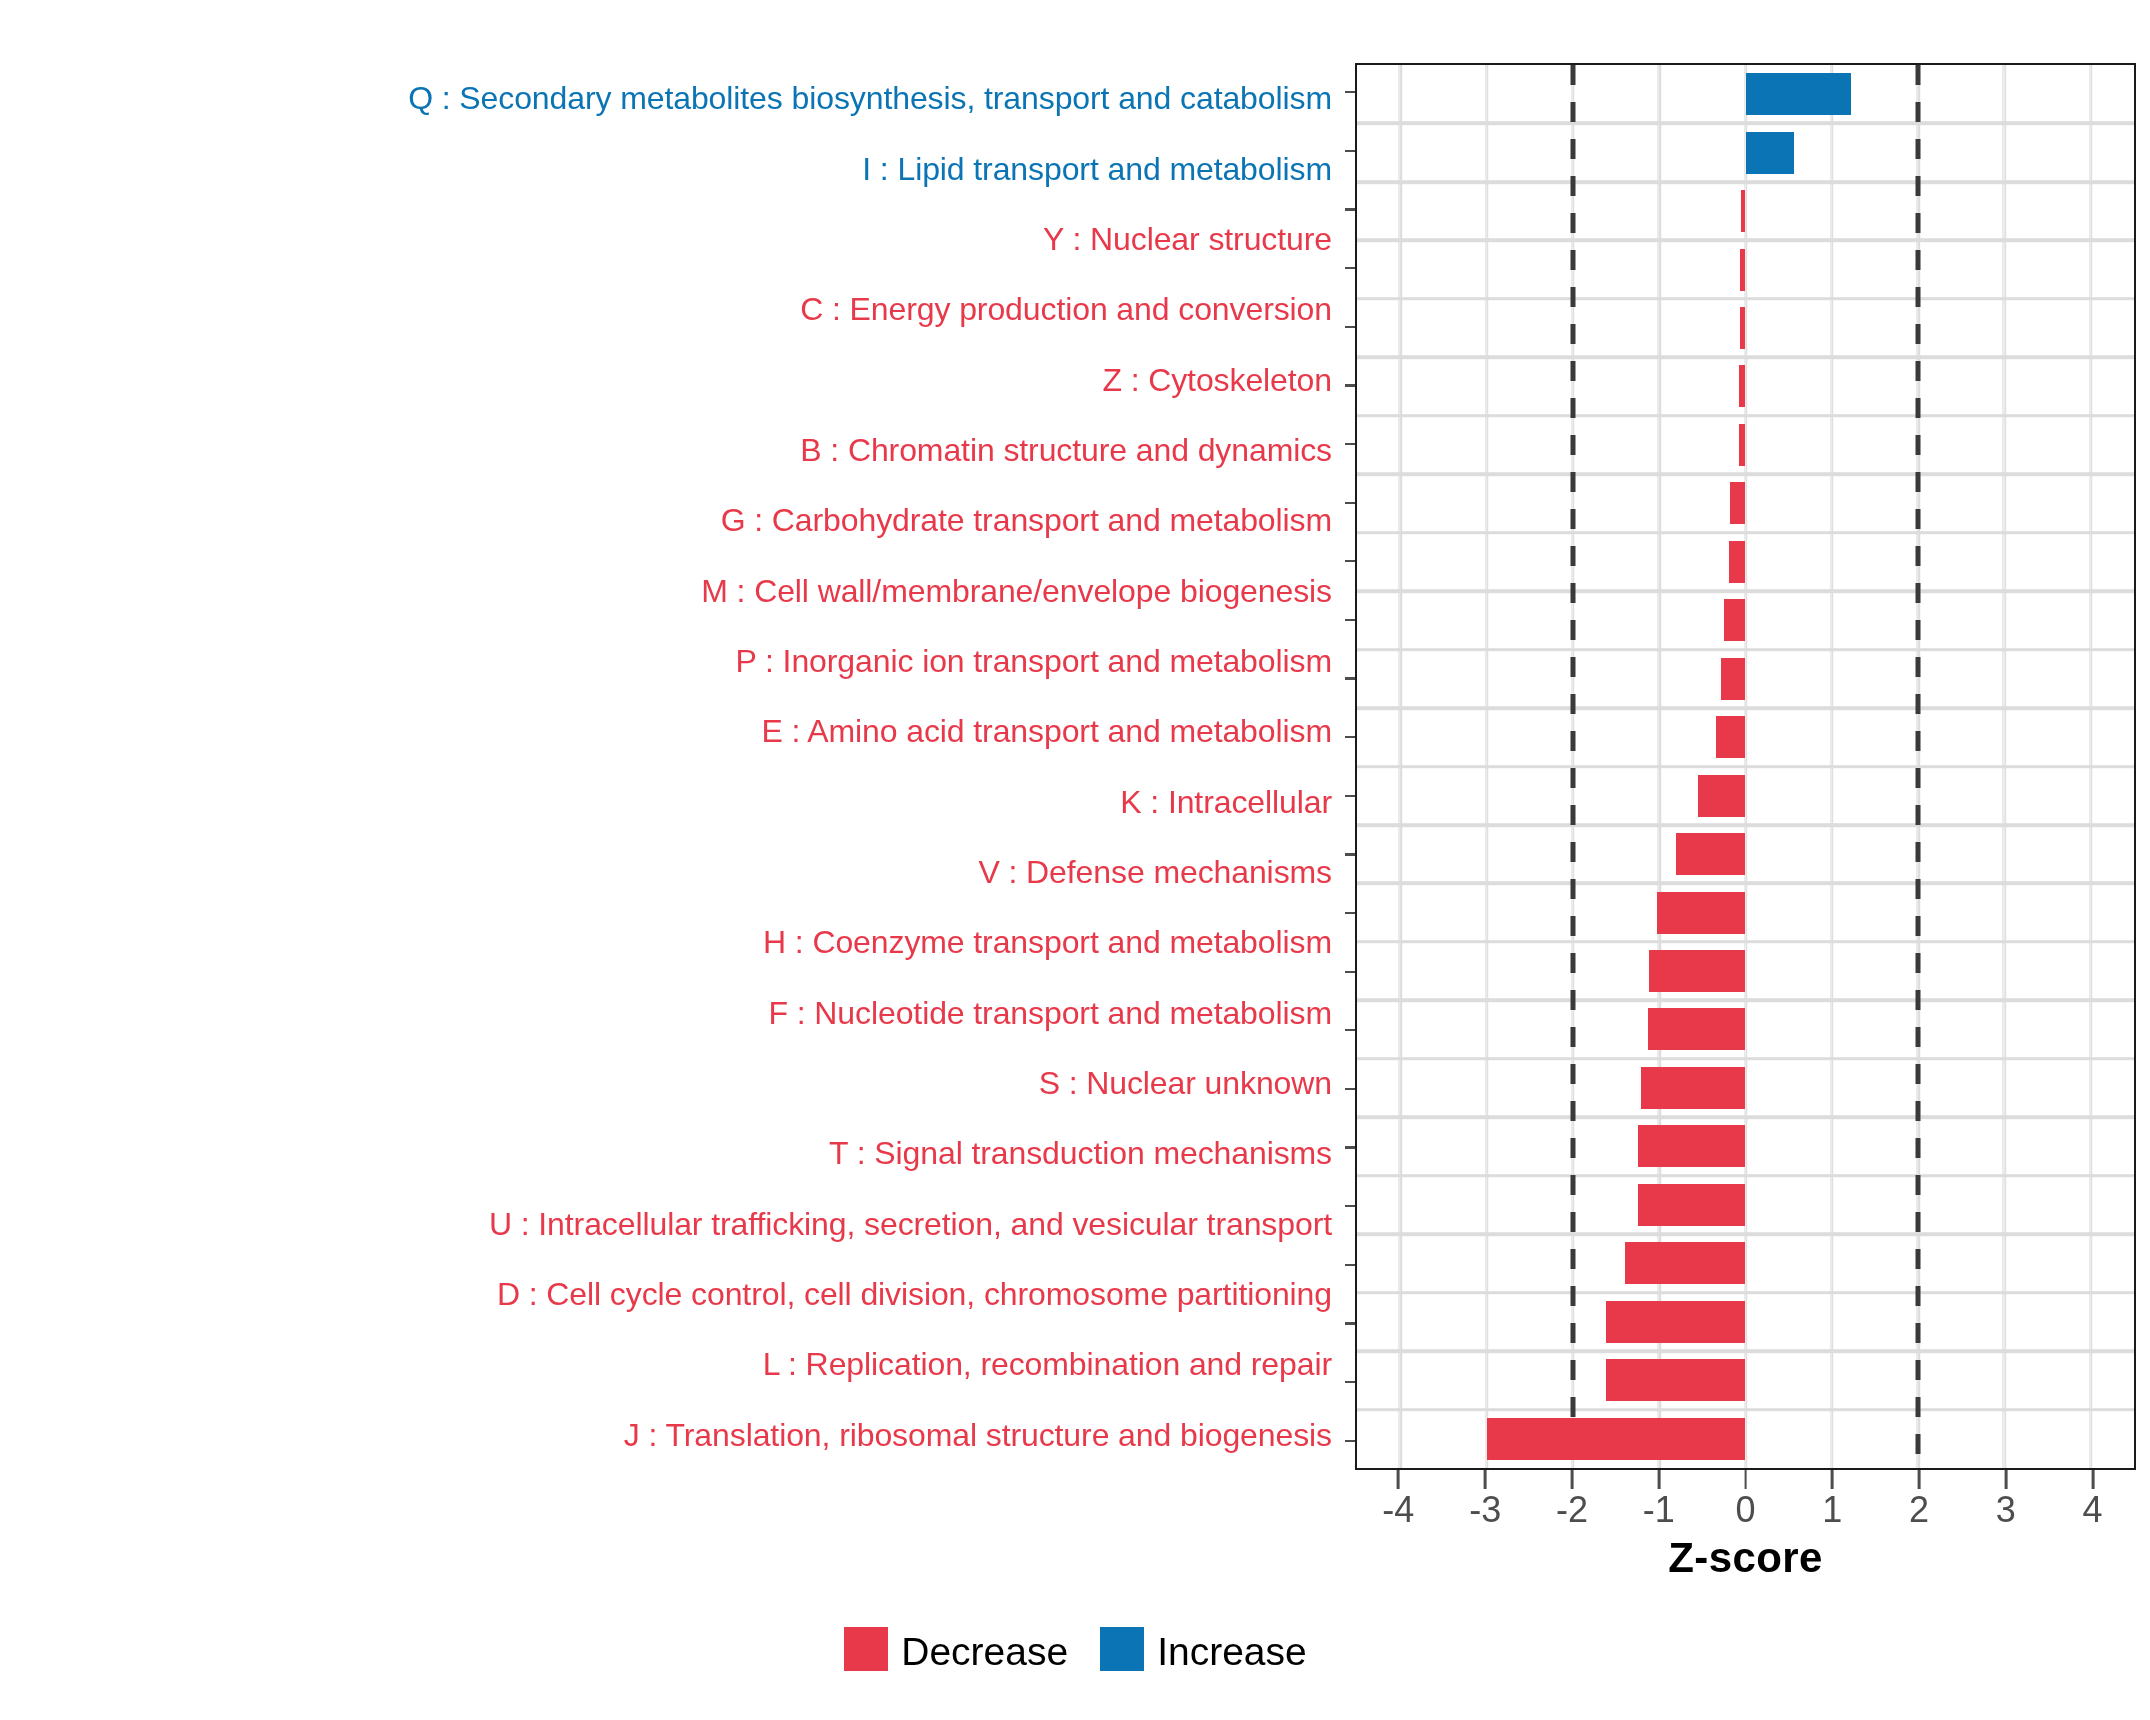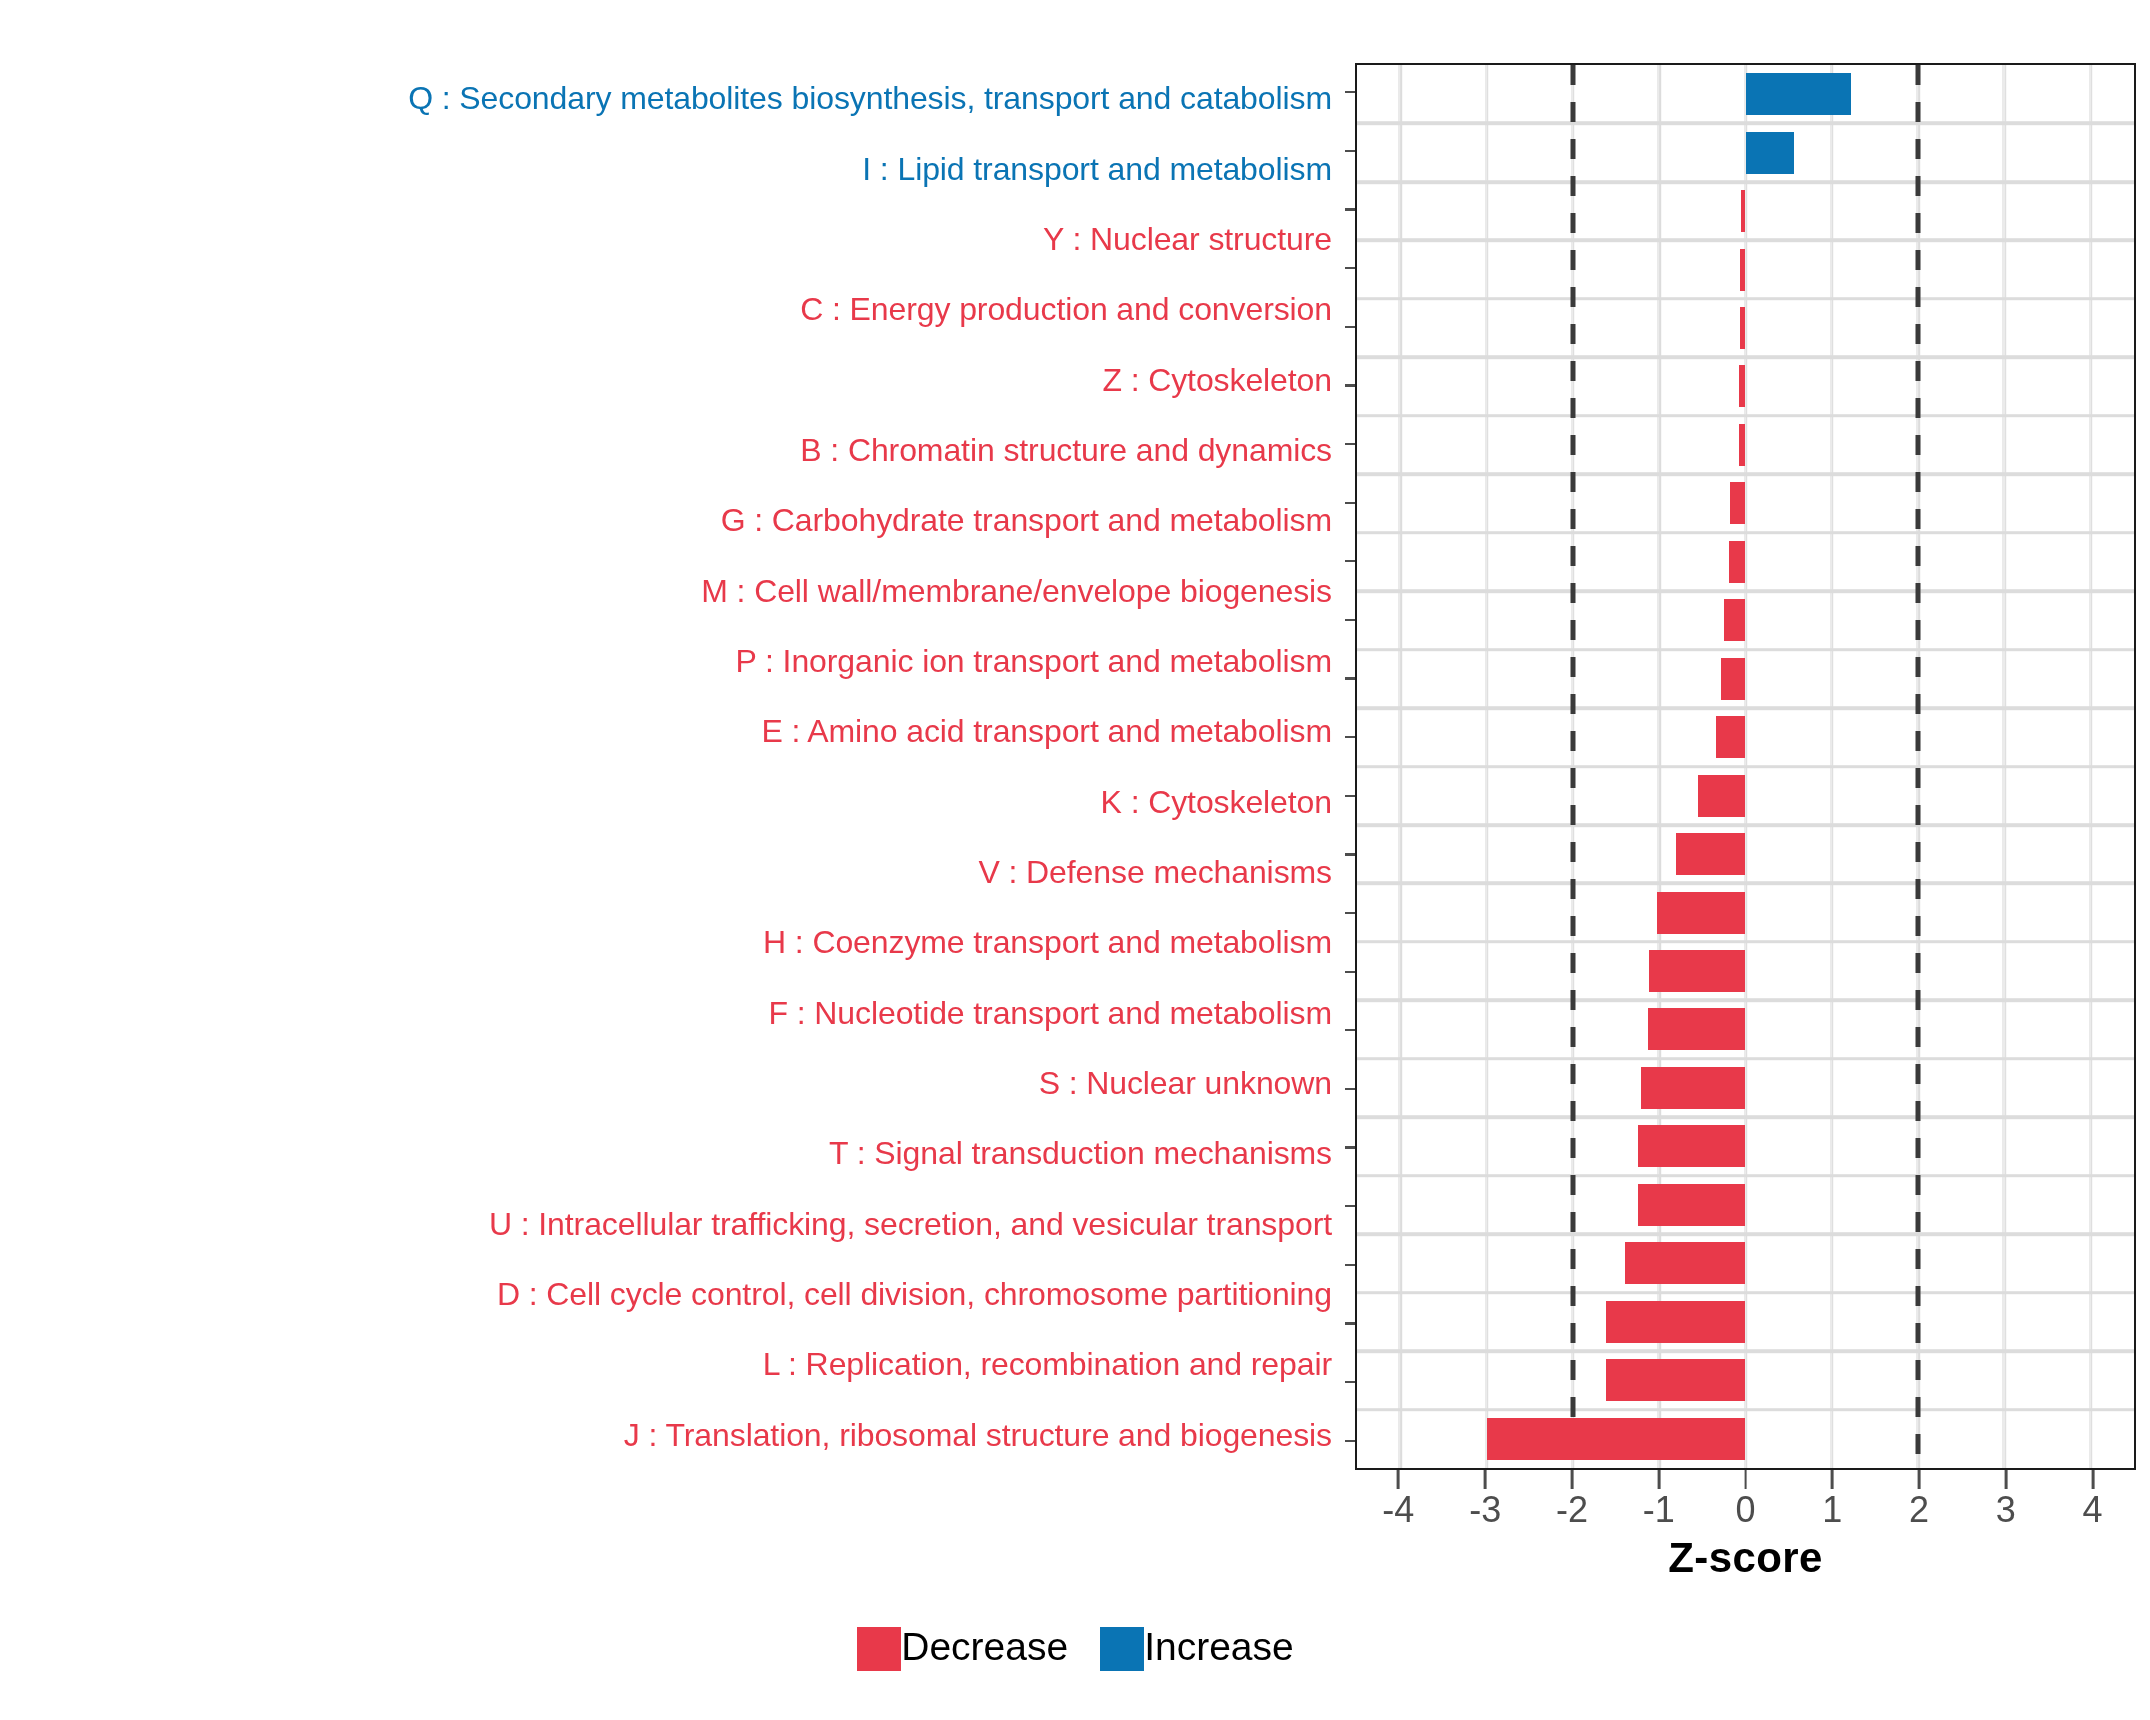--- a/index.html
+++ b/index.html
@@ -165,21 +165,22 @@
     left: 0px;
     top: 1627px;
     width: 2151px;
     display: flex;
     justify-content: center;
     align-items: center;
     gap: 32px;
   }
   .legend-item {
     display: flex;
-    align-items: flex-start;
+    align-items: flex-end;
+    gap: 13px;
   }
   .legend-swatch {
     width: 44px; height: 44px;
   }
   .legend-swatch.dec { background: #e8394a; }
   .legend-swatch.inc { background: #0a74b4; }
   .legend-text {
     font-size: 39px;
     color: #000000;
     line-height: 1;
@@ -196,21 +197,21 @@
         <div class="cat-label increase">Q : Secondary metabolites biosynthesis, transport and catabolism</div>
         <div class="cat-label increase">I : Lipid transport and metabolism</div>
         <div class="cat-label decrease">Y : Nuclear structure</div>
         <div class="cat-label decrease">C : Energy production and conversion</div>
         <div class="cat-label decrease">Z : Cytoskeleton</div>
         <div class="cat-label decrease">B : Chromatin structure and dynamics</div>
         <div class="cat-label decrease">G : Carbohydrate transport and metabolism</div>
         <div class="cat-label decrease">M : Cell wall/membrane/envelope biogenesis</div>
         <div class="cat-label decrease">P : Inorganic ion transport and metabolism</div>
         <div class="cat-label decrease">E : Amino acid transport and metabolism</div>
-        <div class="cat-label decrease">K : Cytoskeleton</div>
+        <div class="cat-label decrease">K : Intracellular</div>
         <div class="cat-label decrease">V : Defense mechanisms</div>
         <div class="cat-label decrease">H : Coenzyme transport and metabolism</div>
         <div class="cat-label decrease">F : Nucleotide transport and metabolism</div>
         <div class="cat-label decrease">S : Nuclear unknown</div>
         <div class="cat-label decrease">T : Signal transduction mechanisms</div>
         <div class="cat-label decrease">U : Intracellular trafficking, secretion, and vesicular transport</div>
         <div class="cat-label decrease">D : Cell cycle control, cell division, chromosome partitioning</div>
         <div class="cat-label decrease">L : Replication, recombination and repair</div>
         <div class="cat-label decrease">J : Translation, ribosomal structure and biogenesis</div>
       </div>

